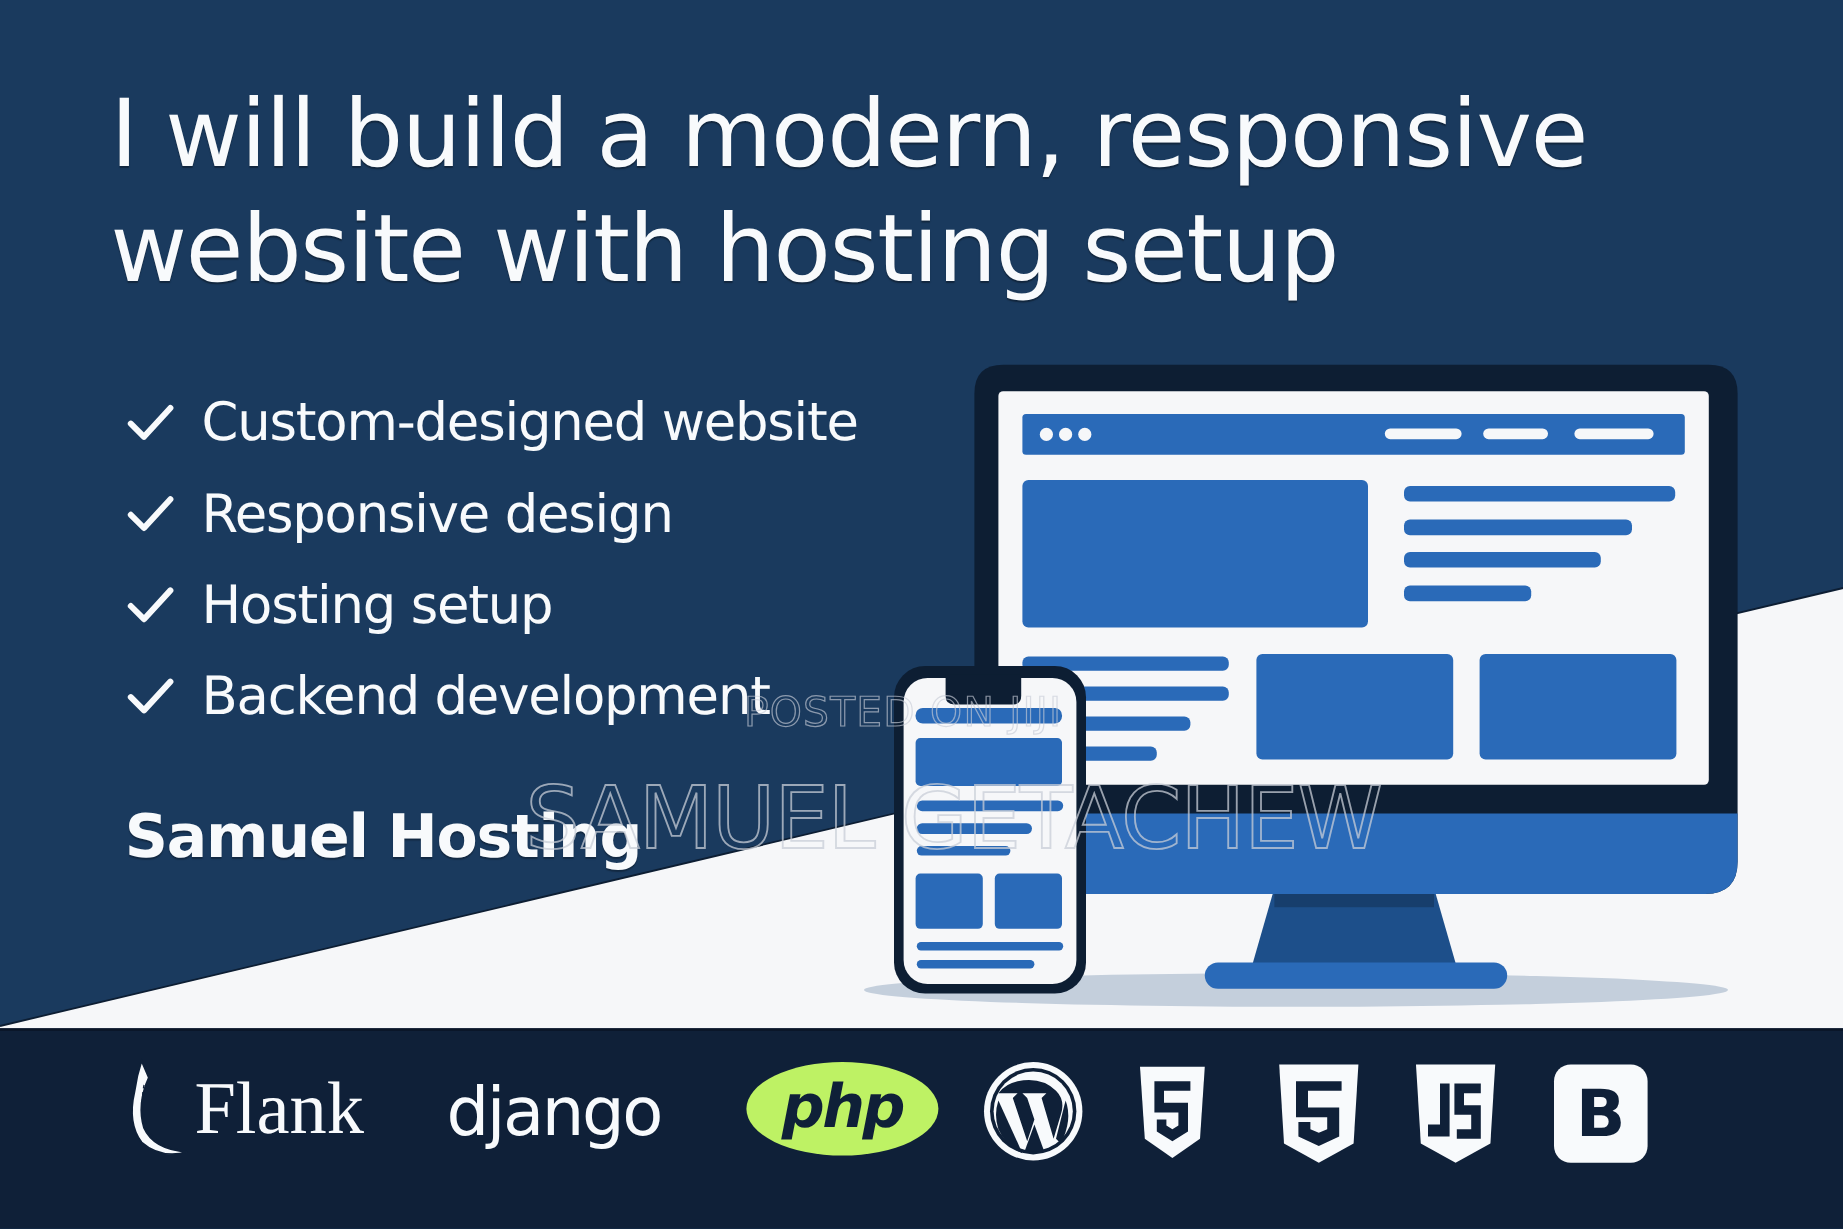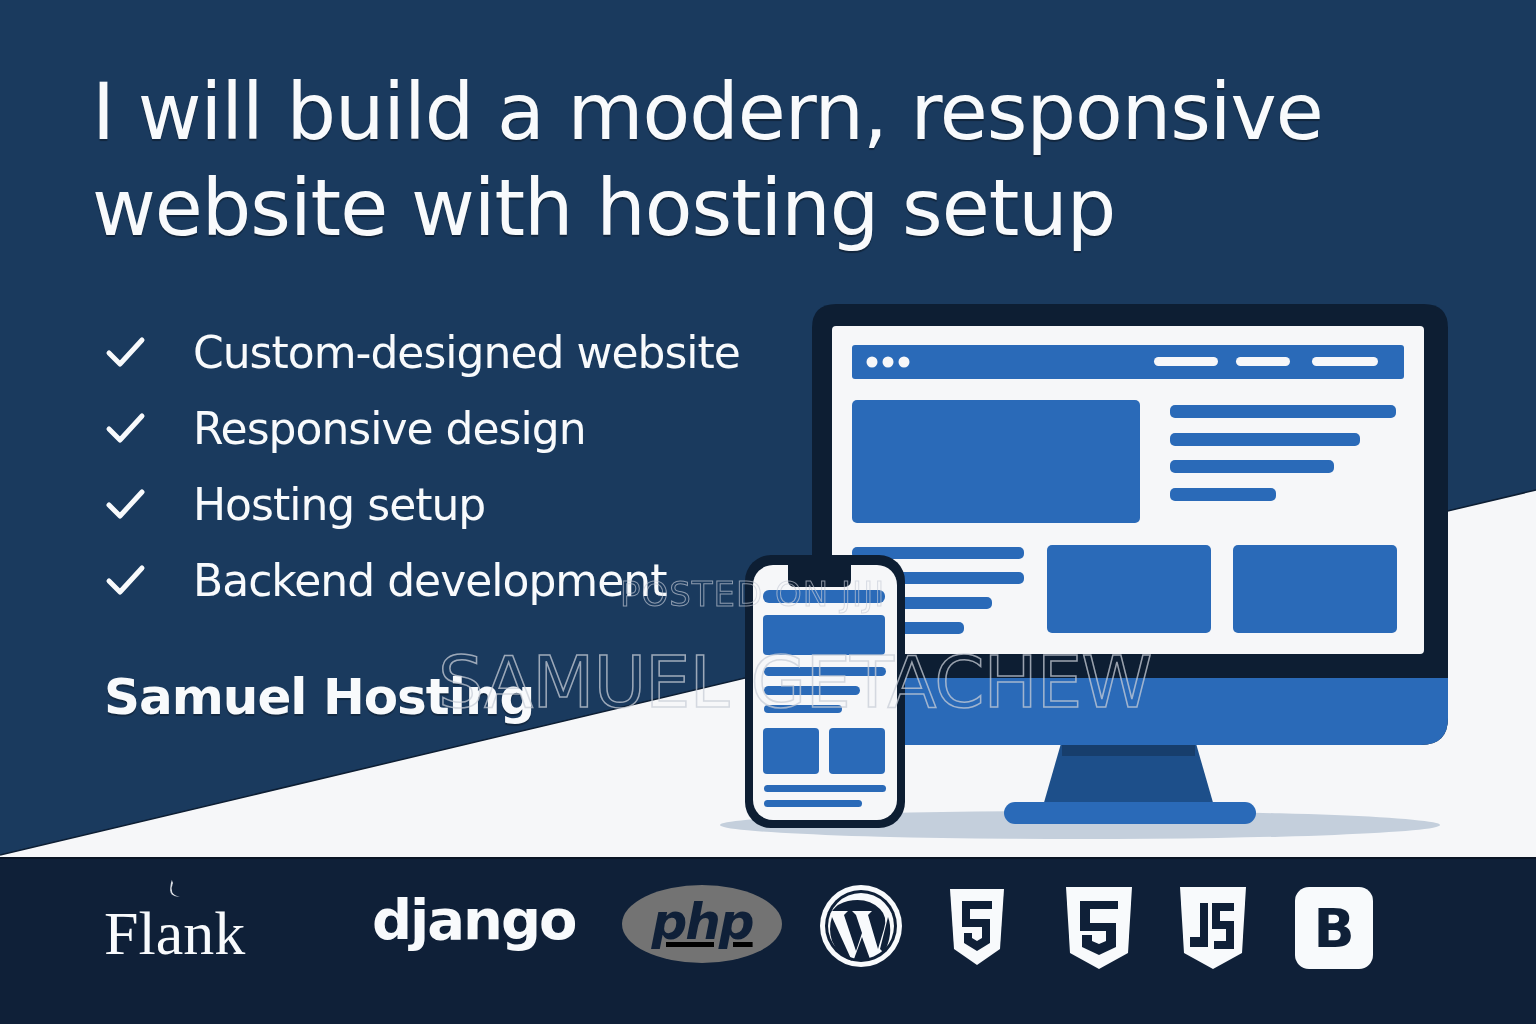--- a/index.html
+++ b/index.html
@@ -1,28 +1,28 @@
 <!DOCTYPE html>
 <html><head>
 <meta charset="utf-8">
 <style>
   html, body { margin:0; padding:0; }
   body { width:1536px; height:1024px; overflow:hidden; position:relative; background:#1a3a5e; font-family:"Liberation Sans", sans-serif; }
   .bg-wedge { position:absolute; left:0; top:0; width:1536px; height:1024px; }
   .title { position:absolute; left:92px; top:64px; color:#f8fafc; font-family:"DejaVu Sans", sans-serif; font-weight:normal; font-size:78px; line-height:96px; letter-spacing:-1px; margin:0; text-shadow:0 2px 1px rgba(0,0,0,0.35); }
   .title span { display:block; white-space:nowrap; }
   .features { position:absolute; left:104px; top:314px; margin:0; padding:0; list-style:none; }
-  .features li { display:flex; align-items:center; height:76px; color:#f8fafc; font-family:"DejaVu Sans", sans-serif; font-size:44px; letter-spacing:-1px; white-space:nowrap;gap:25px; }
+  .features li { display:flex; align-items:center; height:76px; color:#f8fafc; font-family:"DejaVu Sans", sans-serif; font-size:44px; letter-spacing:-1px; white-space:nowrap; }
   .check { width:44px; height:44px; margin-right:20px; display:inline-block; }
   .author { position:absolute; left:104px; top:668px; color:#f8fafc; font-family:"DejaVu Sans", sans-serif; font-weight:bold; font-size:50px; letter-spacing:-1px; white-space:nowrap; text-shadow:0 2px 1px rgba(0,0,0,0.3); }
   .footer { position:absolute; left:0; top:857px; width:1536px; height:167px; background:#0f2038; border-top:2px solid #0a1526; }
-  .logo { position:absolute; display:flex; align-items:center; justify-content:flex-start;flex-direction:column; }
+  .logo { position:absolute; display:flex; align-items:center; justify-content:flex-end; }
   .flank-text { font-family:"Liberation Serif", serif; font-size:62px; color:#f8fafc; }
-  .django-text { font-family:"DejaVu Sans", sans-serif; font-weight:bold; font-size:56px; color:#f8fafc; letter-spacing:-2px; }
-  .php-oval { width:160px; height:78px; border-radius:50%; background:#737373; display:flex; align-items:center; justify-content:center;text-decoration:underline; }
+  .django-text { font-family:"DejaVu Sans", sans-serif; font-weight:normal; font-size:56px; color:#f8fafc; letter-spacing:-2px; }
+  .php-oval { width:160px; height:78px; border-radius:50%; background:#bef264; display:flex; align-items:center; justify-content:center; }
   .php-text { font-family:"DejaVu Sans", sans-serif; font-weight:bold; font-style:italic; font-size:50px; color:#0f2038; letter-spacing:-2px; margin-top:-4px; }
   .bs-box { width:78px; height:82px; border-radius:14px; background:#f8fafc; display:flex; align-items:center; justify-content:center; }
   .bs-text { font-family:"DejaVu Sans", sans-serif; font-weight:bold; font-size:54px; color:#0f2038; }
   .watermark { position:absolute; color:transparent; -webkit-text-stroke:1.5px rgba(200,205,215,0.75); font-family:"DejaVu Sans", sans-serif; white-space:nowrap; pointer-events:none; }
   .wm1 { left:620px; top:574px; font-size:34px; letter-spacing:1px; -webkit-text-stroke:1px rgba(200,205,215,0.65); }
   .wm2 { left:438px; top:640px; font-size:72px; letter-spacing:-1px; }
 </style>
 </head>
 <body>
 

